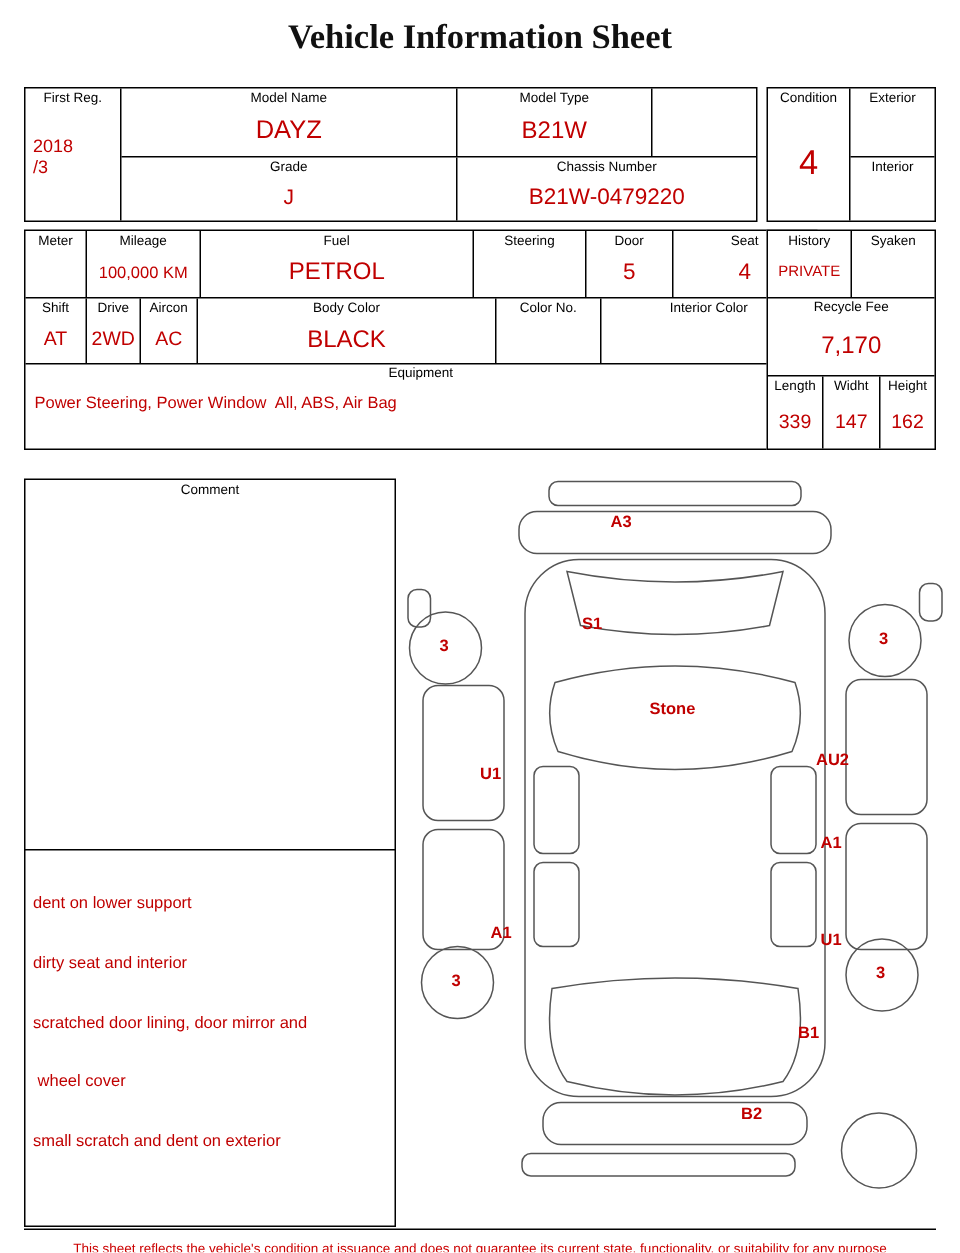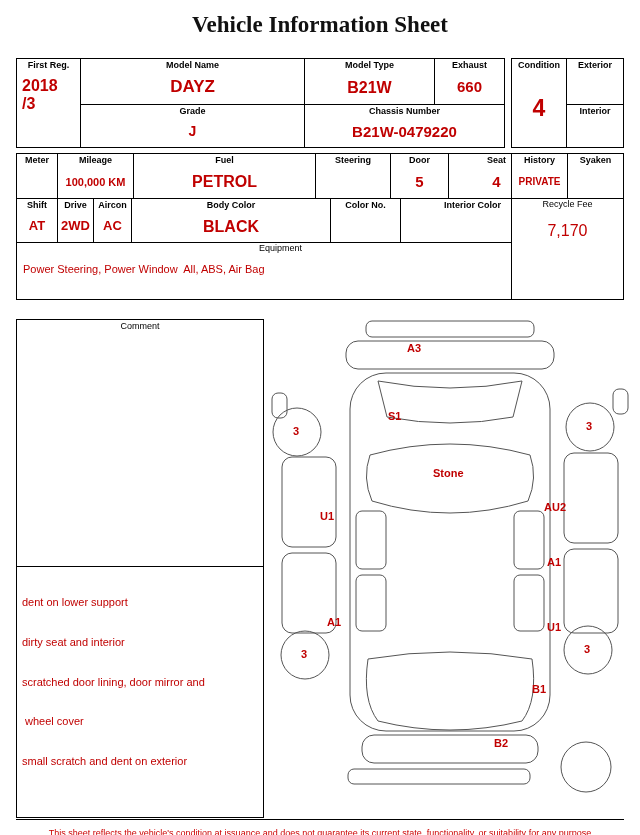--- a/index.html
+++ b/index.html
@@ -4,21 +4,21 @@
 <style>
   * { box-sizing: border-box; margin: 0; padding: 0; }
   html,body { background:#fff; }
   body { width:640px; height:835px; font-family:"Liberation Sans", sans-serif; color:#000; }
   .sheet { position:relative; width:640px; height:835px; background:#fff; overflow:hidden; }
   .title { position:absolute; top:12px; left:0; width:100%; text-align:center;
            font-family:"Liberation Serif", serif; font-size:23px; font-weight:600; color:#111; }
   .box { position:absolute; border:1px solid #000; background:#fff; }
   .flexrow { display:flex; }
   .col { display:flex; flex-direction:column; }
-  .cell { display:flex; flex-direction:column; align-items:center; overflow:hidden;font-weight:bold; }
+  .cell { display:flex; flex-direction:column; align-items:center; overflow:hidden; }
   .br { border-right:1px solid #000; }
   .bt { border-top:1px solid #000; }
   .lbl { font-size:9px; line-height:1.1; padding-top:2px; color:#000; text-align:center; }
   .val { color:#c00000; margin:auto 0; line-height:1.1; white-space:pre; }
   .red { color:#c00000; }
   .marker { position:absolute; color:#c00000; font-size:11px; line-height:1;font-weight:bold; }
   svg { display:block; }
   .notes { font-size:11px; line-height:1.2; padding:3px 5px; color:#c00000; white-space:pre-wrap; }
   .equiptext { font-size:11px; color:#c00000; white-space:pre-wrap; }
   .footer { position:absolute; left:16px; top:819px; width:608px; border-top:1px solid #000;
@@ -28,39 +28,35 @@
 </head>
 <body>
 
 <div class="sheet">
 
   <div class="title">Vehicle Information Sheet</div>
 
   <div class="box flexrow" style="left:16px;top:58px;width:489px;height:90px">
     <div class="cell br" style="width:64px">
       <div class="lbl">First Reg.</div>
-      <div class="red" style="font-size:16px;align-self:flex-start;padding-left:5px;margin-top:6px;line-height:1.15">
+      <div class="red" style="font-size:12px;align-self:flex-start;padding-left:5px;margin-top:20px;line-height:1.15">
         <div>2018</div>
         <div>/3</div>
       </div>
     </div>
     <div class="col" style="flex:1">
       <div class="flexrow" style="height:45px">
         <div class="cell br" style="width:224px">
           <div class="lbl">Model Name</div>
           <div class="val" style="font-size:17px">DAYZ</div>
         </div>
         <div class="cell br" style="width:130px">
           <div class="lbl">Model Type</div>
           <div class="val" style="font-size:16px">B21W</div>
         </div>
-        <div class="cell" style="flex:1">
-          <div class="lbl">Exhaust</div>
-          <div class="val" style="font-size:15px">660</div>
-        </div>
       </div>
       <div class="flexrow bt" style="flex:1">
         <div class="cell br" style="width:224px">
           <div class="lbl">Grade</div>
           <div class="val" style="font-size:14px">J</div>
         </div>
         <div class="cell" style="flex:1">
           <div class="lbl">Chassis Number</div>
           <div class="val" style="font-size:15px">B21W-0479220</div>
         </div>
@@ -155,20 +151,34 @@
       <div class="cell" style="flex:1">
         <div class="lbl">Syaken</div>
         <div class="val" style="font-size:10px"></div>
       </div>
     </div>
     <div class="bt" style="height:14px">
       <div class="lbl" style="padding-top:1px">Recycle Fee</div>
     </div>
     <div style="height:38px;display:flex;align-items:center;justify-content:center">
       <span class="red" style="font-size:16px">7,170</span>
+    </div>
+    <div class="flexrow bt" style="flex:1">
+      <div class="cell br" style="width:37px">
+        <div class="lbl">Length</div>
+        <div class="val" style="font-size:13px">339</div>
+      </div>
+      <div class="cell br" style="width:38px">
+        <div class="lbl">Widht</div>
+        <div class="val" style="font-size:13px">147</div>
+      </div>
+      <div class="cell" style="flex:1">
+        <div class="lbl">Height</div>
+        <div class="val" style="font-size:13px">162</div>
+      </div>
     </div>
   </div>
 
   <div class="box" style="left:16px;top:319px;width:248px;height:284px">
     <div class="lbl">Comment</div>
     <div class="notes"></div>
   </div>
 
   <div class="box" style="left:16px;top:566px;width:248px;height:252px">
     <div class="notes">

